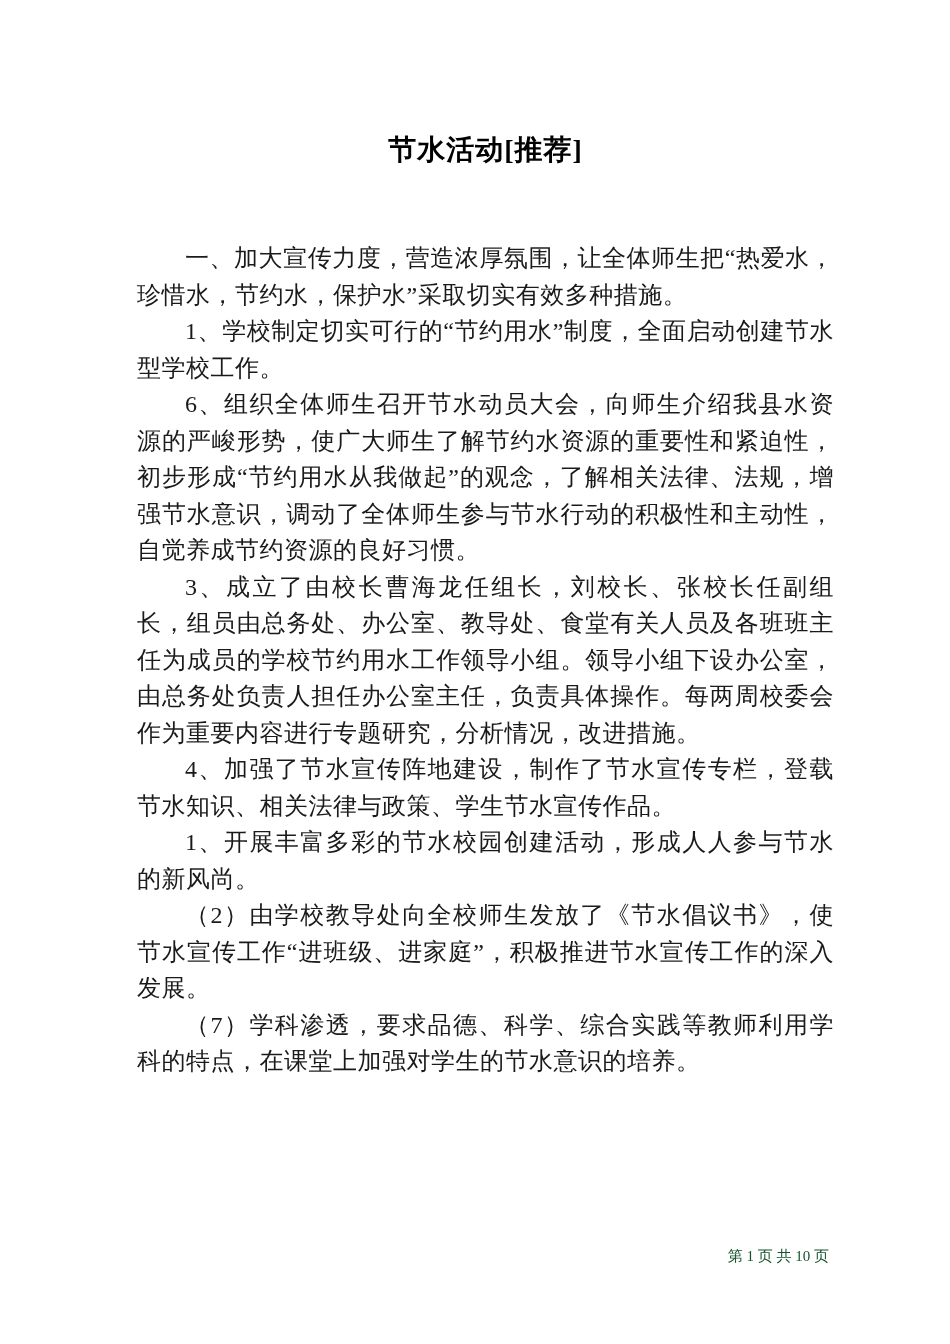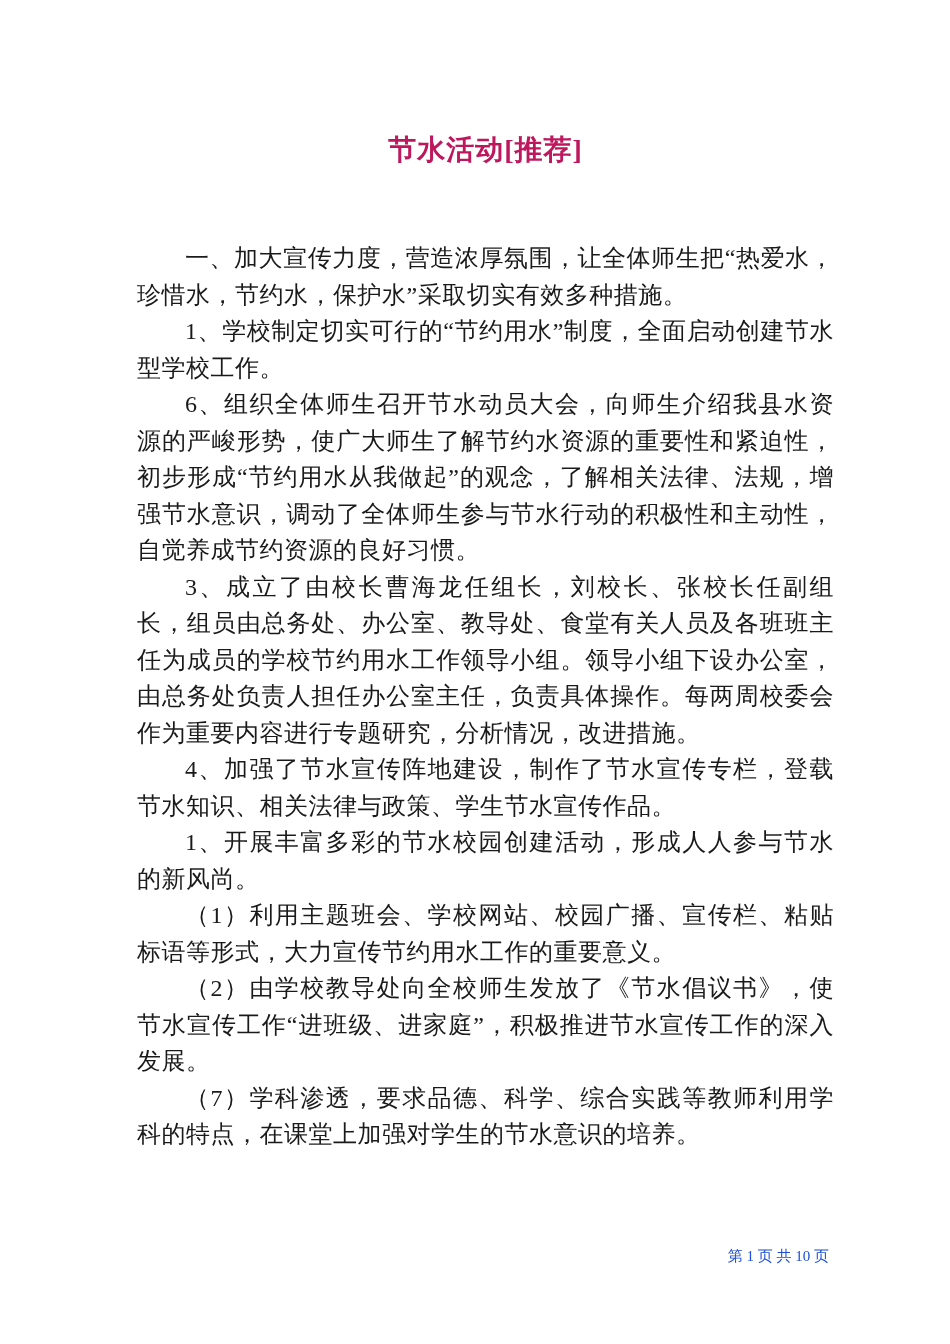--- a/index.html
+++ b/index.html
@@ -34,35 +34,34 @@
     text-indent: 2em;
     text-align: justify;
     letter-spacing: 0.5px;
   }
   .page-footer {
     position: absolute;
     top: 1246px;
     right: 121px;
     font-size: 15px;
     line-height: 20px;
-    color: #1d4ed8;
+    color: #14532d;
   }
 </style>
 </head>
 <body>
 
 <div class="page">
-  <h1 class="doc-title" style="color: #be185d;">节水活动[推荐]</h1>
+  <h1 class="doc-title" style="color: #000000;">节水活动[推荐]</h1>
 
   <div class="doc-body">
     <p>一、加大宣传力度，营造浓厚氛围，让全体师生把“热爱水，珍惜水，节约水，保护水”采取切实有效多种措施。</p>
     <p>1、学校制定切实可行的“节约用水”制度，全面启动创建节水型学校工作。</p>
     <p>6、组织全体师生召开节水动员大会，向师生介绍我县水资源的严峻形势，使广大师生了解节约水资源的重要性和紧迫性，初步形成“节约用水从我做起”的观念，了解相关法律、法规，增强节水意识，调动了全体师生参与节水行动的积极性和主动性，自觉养成节约资源的良好习惯。</p>
     <p>3、成立了由校长曹海龙任组长，刘校长、张校长任副组长，组员由总务处、办公室、教导处、食堂有关人员及各班班主任为成员的学校节约用水工作领导小组。领导小组下设办公室，由总务处负责人担任办公室主任，负责具体操作。每两周校委会作为重要内容进行专题研究，分析情况，改进措施。</p>
     <p>4、加强了节水宣传阵地建设，制作了节水宣传专栏，登载节水知识、相关法律与政策、学生节水宣传作品。</p>
     <p>1、开展丰富多彩的节水校园创建活动，形成人人参与节水的新风尚。</p>
-    <p>（1）利用主题班会、学校网站、校园广播、宣传栏、粘贴标语等形式，大力宣传节约用水工作的重要意义。</p>
     <p>（2）由学校教导处向全校师生发放了《节水倡议书》，使节水宣传工作“进班级、进家庭”，积极推进节水宣传工作的深入发展。</p>
     <p>（7）学科渗透，要求品德、科学、综合实践等教师利用学科的特点，在课堂上加强对学生的节水意识的培养。</p>
   </div>
 
   <div class="page-footer">第 1 页 共 10 页</div>
 </div>
 
 </body></html>

